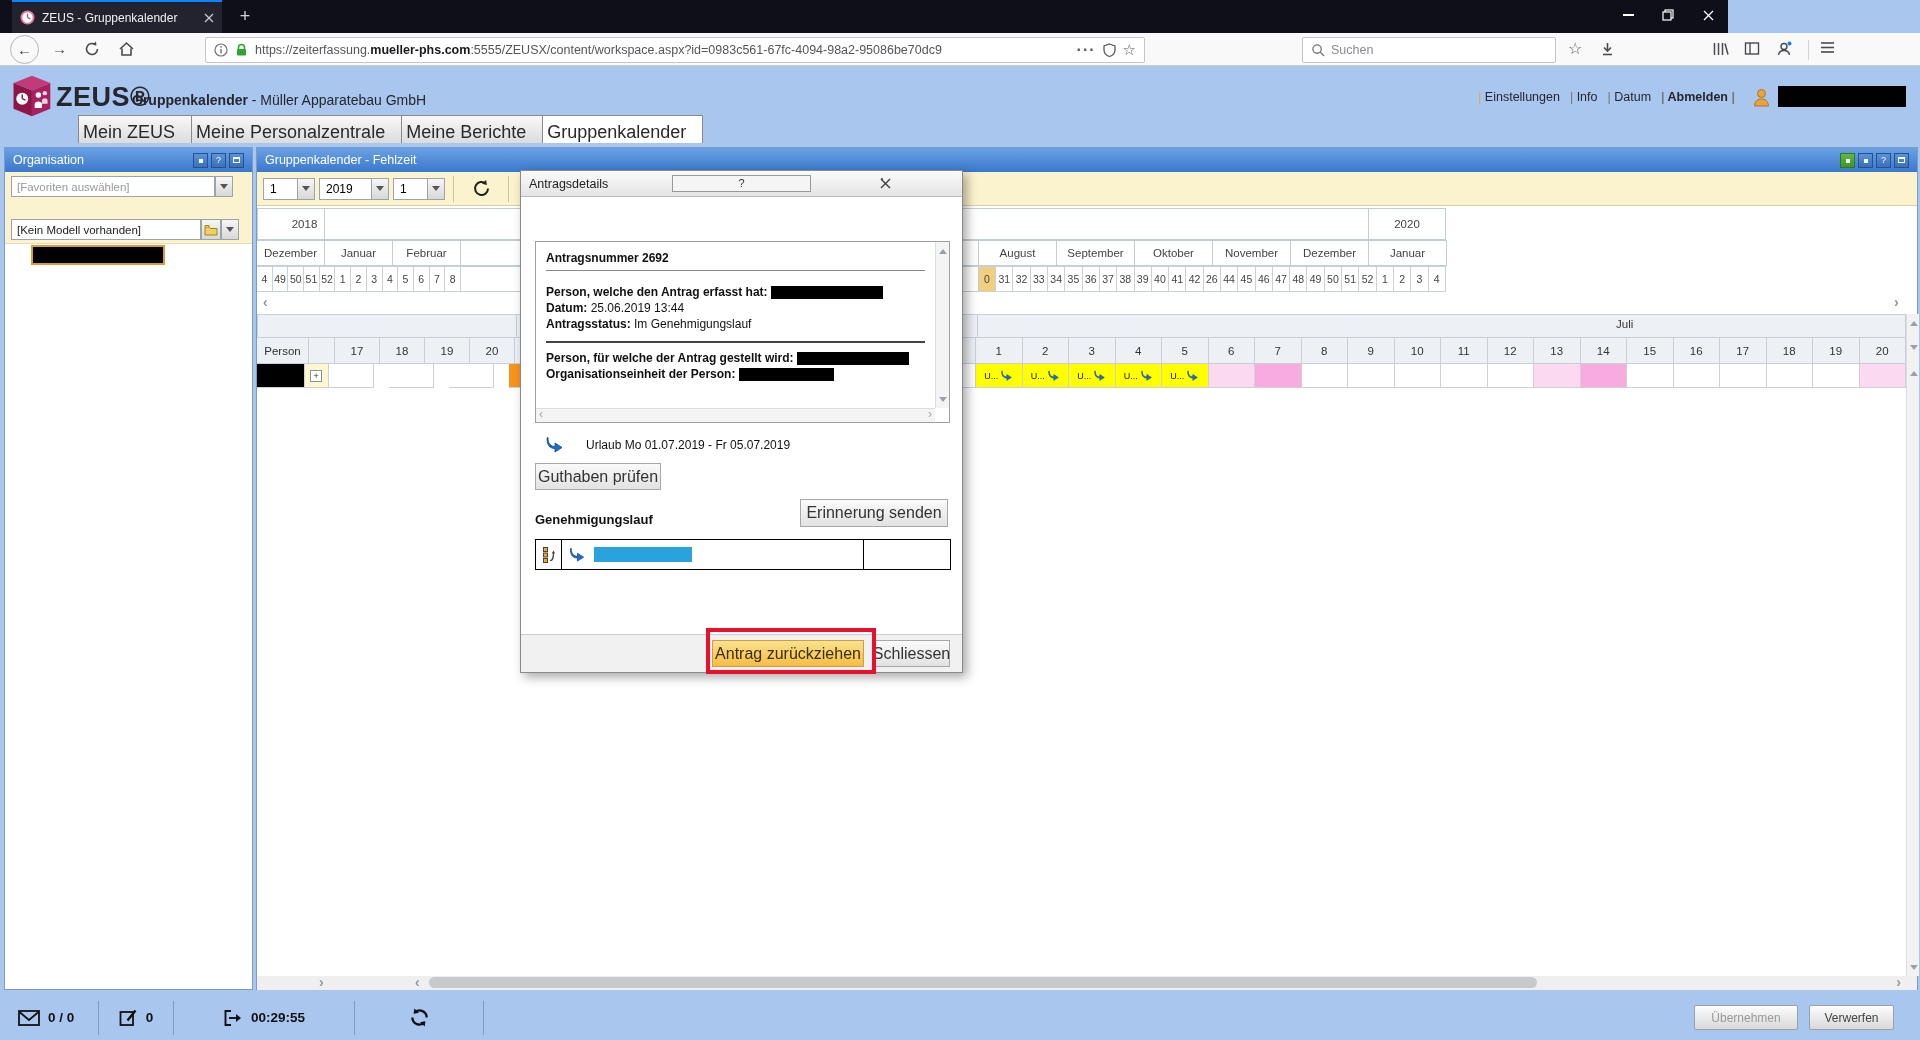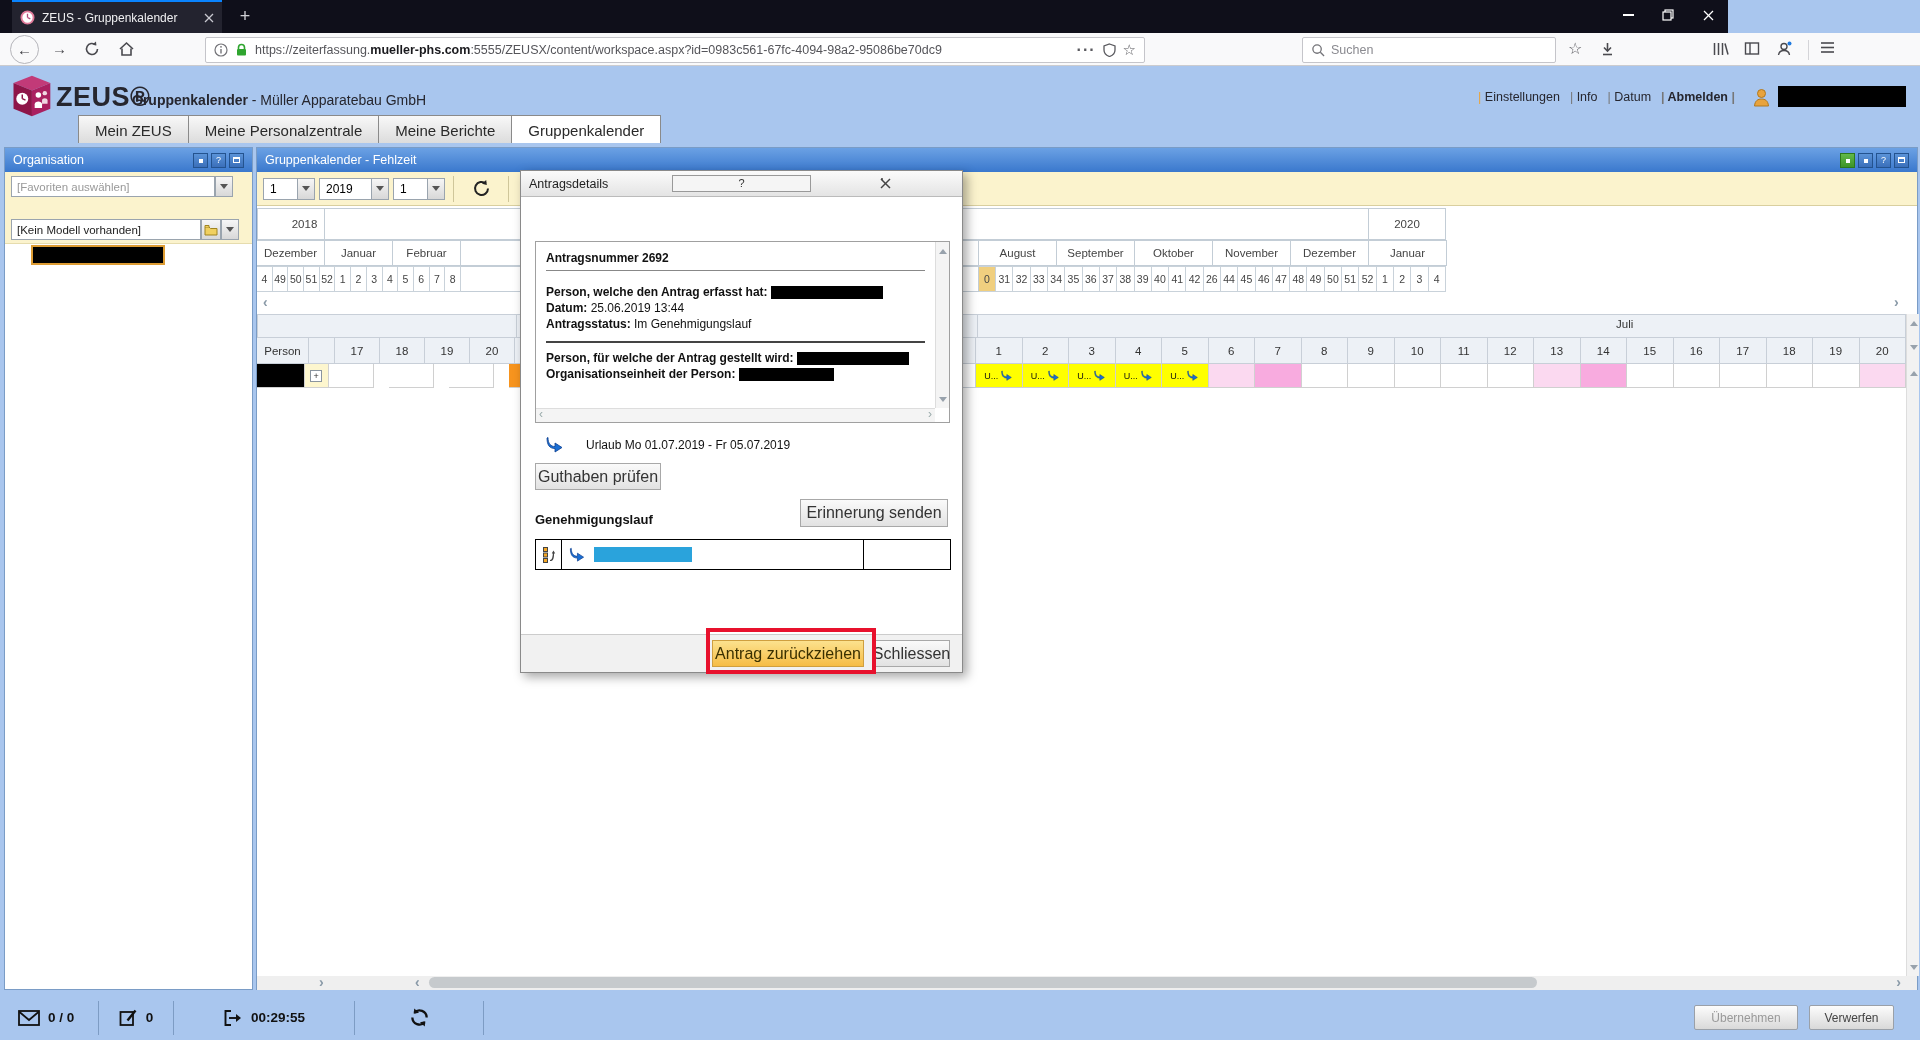--- a/index.html
+++ b/index.html
@@ -33,21 +33,21 @@
   .apptitle b { font-weight:bold; }
   .headmenu { position:absolute; right:180px; top:24px; font-size:12.5px; color:#26262e; display:flex; }
   .menu-item { padding:0 5px; cursor:pointer; }
   .menu-item.bold { font-weight:bold; }
   .menu-item::before { content:"| "; color:#777; }
   .menu-item:first-child::before { content:"| "; color:#e8a33d; }
   .menu-item:last-child::after { content:" |"; color:#777; }
   .useric { position:absolute; right:150px; top:22px; }
   .redact { background:#000; display:inline-block; }
   .apptabs { position:absolute; left:78px; top:49px; display:flex; height:28px; }
-  .app-tab { background:linear-gradient(#f8f8f8,#dcdcdc); border:1px solid #8a8a8a; border-bottom:none; padding:6px 16px 0 16px; font-size:15px; color:#2a2a2a; cursor:pointer; }
+  .app-tab { background:linear-gradient(#f8f8f8,#dcdcdc); border:1px solid #8a8a8a; border-bottom:none; padding:6px 16px 0 4px; font-size:18px; color:#2a2a2a; cursor:pointer; }
   .app-tab + .app-tab { border-left:none; }
   .app-tab.active { background:#fff; font-weight:normal; }
 
   
   .panel { position:absolute; background:#fff; border:1px solid #7a9cc6; }
   .phead { height:24px; background:linear-gradient(#6ba1e4,#3a78cd); color:#fff; font-size:12.5px; display:flex; align-items:center; padding:0 8px; }
   .phead-title { flex:1; }
   .pbtn { width:15px; height:15px; margin-left:3px; background:linear-gradient(#5b93d8,#3a6fba); border:1px solid #24538f; color:#fff; font-size:9px; line-height:13px; text-align:center; cursor:pointer; }
   .pbtn.green { background:linear-gradient(#62b948,#3d9428); border-color:#2c7a1a; }
   .pbtn .winglyph { display:inline-block; width:7px; height:6px; border:1px solid #fff; border-top:2px solid #fff; margin-top:3px; }

